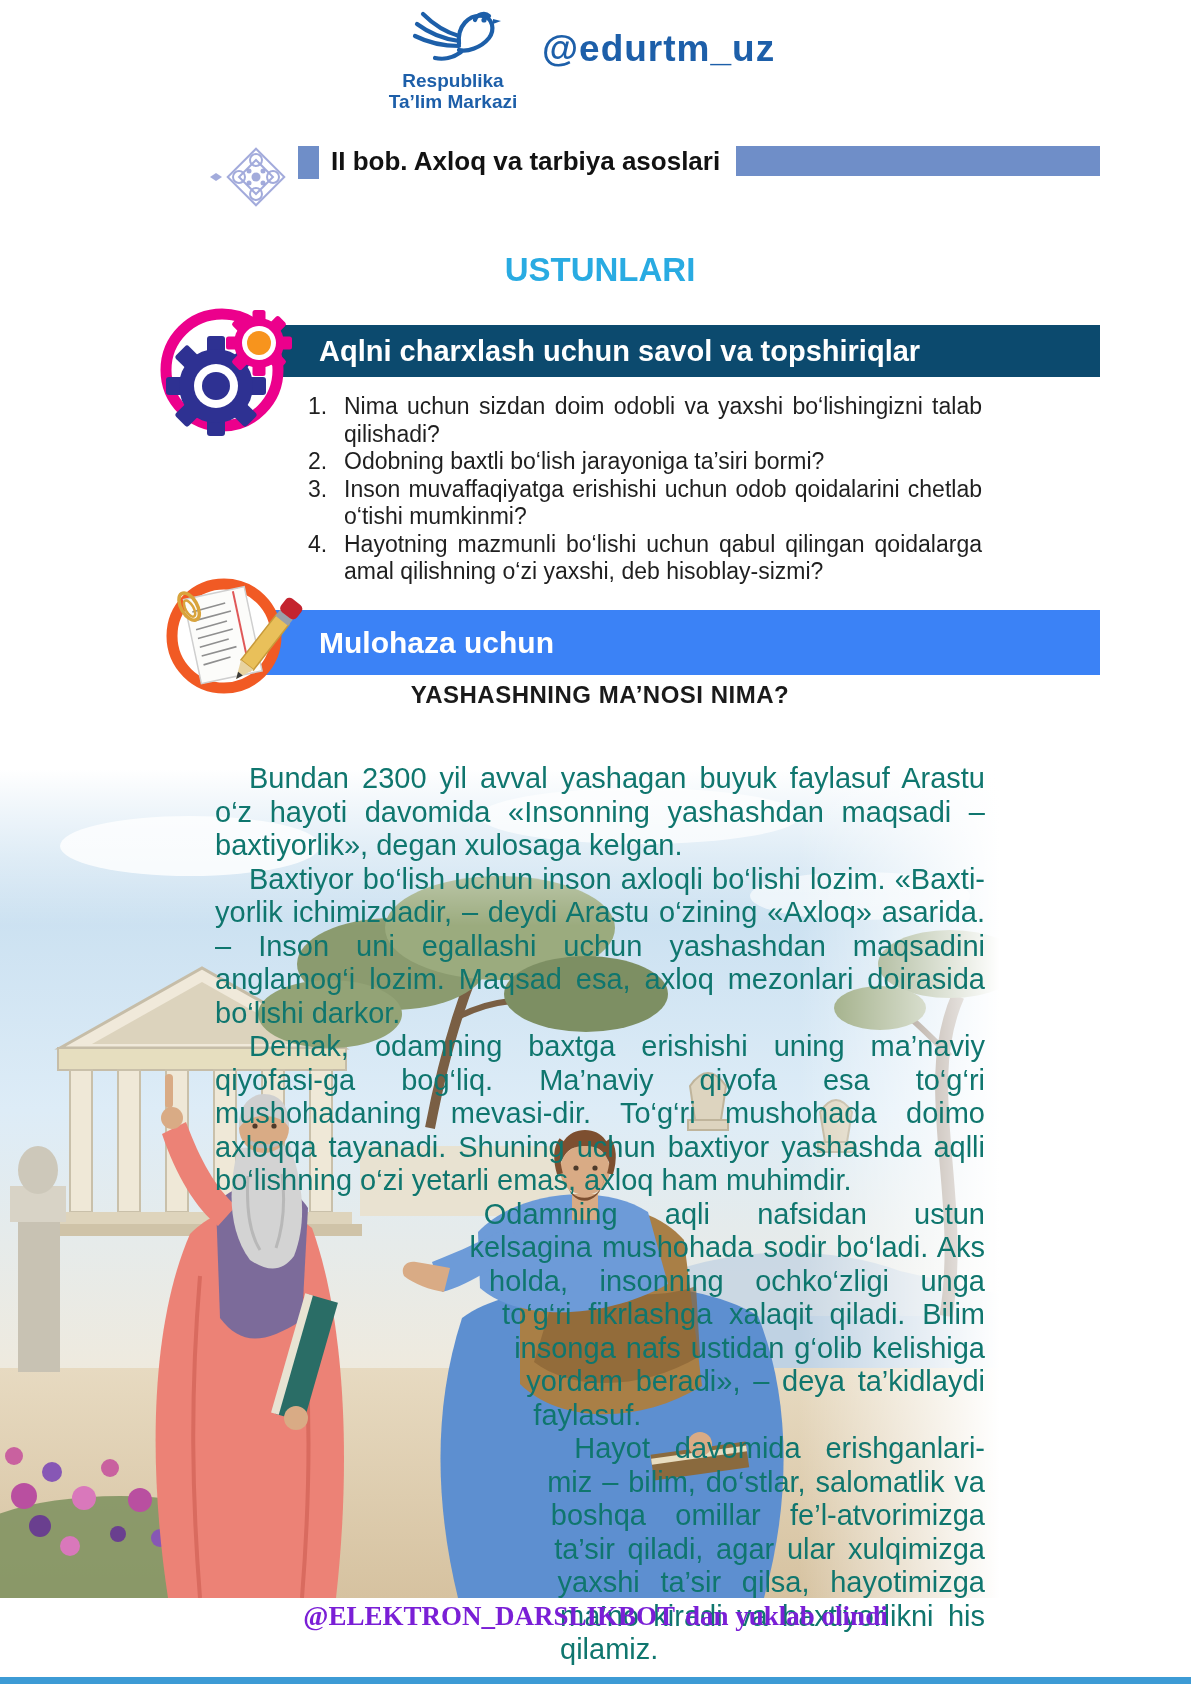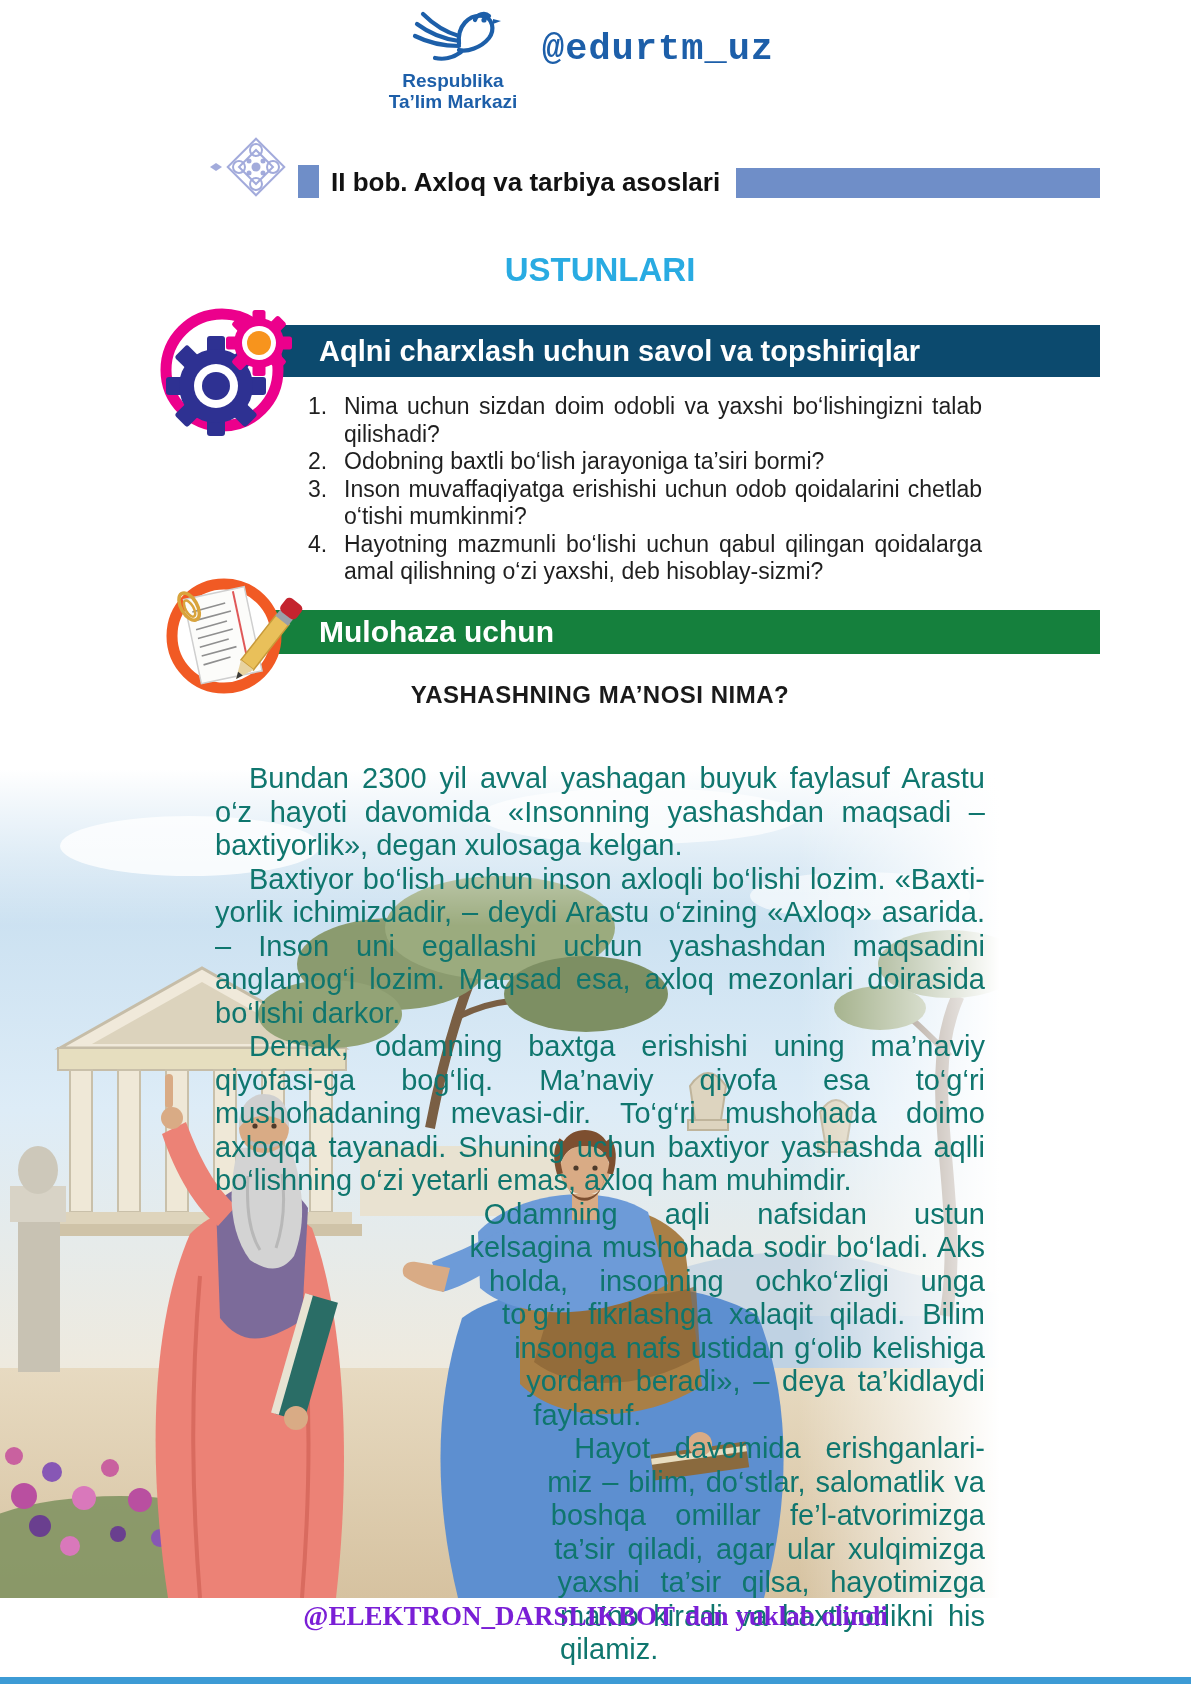--- a/index.html
+++ b/index.html
@@ -5,35 +5,35 @@
   html,body{margin:0;padding:0;background:#9e9e9e;}
   .page{
     position:relative;width:1191px;height:1684px;margin:0 auto;
     background:#ffffff;overflow:hidden;
     font-family:"Liberation Sans","DejaVu Sans",sans-serif;
   }
   
   .brand-row{position:absolute;top:6px;left:388px;display:flex;align-items:flex-start;}
   .brand{display:flex;flex-direction:column;align-items:center;width:130px;}
   .brand-text{color:#1d5fa9;font-weight:bold;font-size:19px;line-height:21px;text-align:left;}
-  .handle{color:#1d5fa9;font-size:37px;font-weight:600;margin:22px 0 0 24px;letter-spacing:1px;font-family:Liberation Mono, monospace;}
-  
-  .chapter-row{position:absolute;top:146px;left:200px;right:91px;display:flex;align-items:flex-end;height:52px;}
+  .handle{color:#1d5fa9;font-size:37px;font-weight:600;margin:22px 0 0 24px;letter-spacing:1px;}
+  
+  .chapter-row{position:absolute;top:146px;left:200px;right:91px;display:flex;align-items:flex-start;height:52px;}
   .ornament{width:92px;height:62px;flex:0 0 auto;}
   .chapter-square{width:21px;height:33px;background:#6f8ec8;margin:0 12px 0 6px;flex:0 0 auto;}
   .chapter-title{font-size:26px;font-weight:bold;color:#121212;white-space:nowrap;}
   .chapter-bar{flex:1;height:30px;background:#6f8ec8;margin-left:16px;}
   
   .lesson-title{position:absolute;top:252px;left:215px;width:770px;text-align:center;
     color:#29abe2;font-weight:bold;font-size:33px;line-height:35px;}
   
   .banner{position:absolute;left:255px;right:91px;color:#ffffff;font-weight:bold;
     display:flex;align-items:center;padding-left:64px;box-sizing:border-box;}
   .banner.pink{top:325px;height:52px;background:#0c4a6e;font-size:29px;}
-  .banner.orange{top:610px;height:44px;background:#15803d;font-size:30px;}
+  .banner.orange{top:610px;height:65px;background:#3b82f6;font-size:30px;}
   .icon-circle{position:absolute;z-index:3;}
   .icon-gears{top:298px;left:156px;width:138px;height:140px;}
   .icon-notebook{top:576px;left:144px;width:160px;height:122px;}
   
   .questions{position:absolute;top:393px;left:308px;width:674px;font-size:23px;line-height:27.5px;color:#1f1f1f;}
   .q-item{display:flex;}
   .q-num{flex:0 0 36px;}
   .q-text{flex:1;text-align:justify;}
   
   .article-heading{position:absolute;top:681px;left:215px;width:770px;text-align:center;

